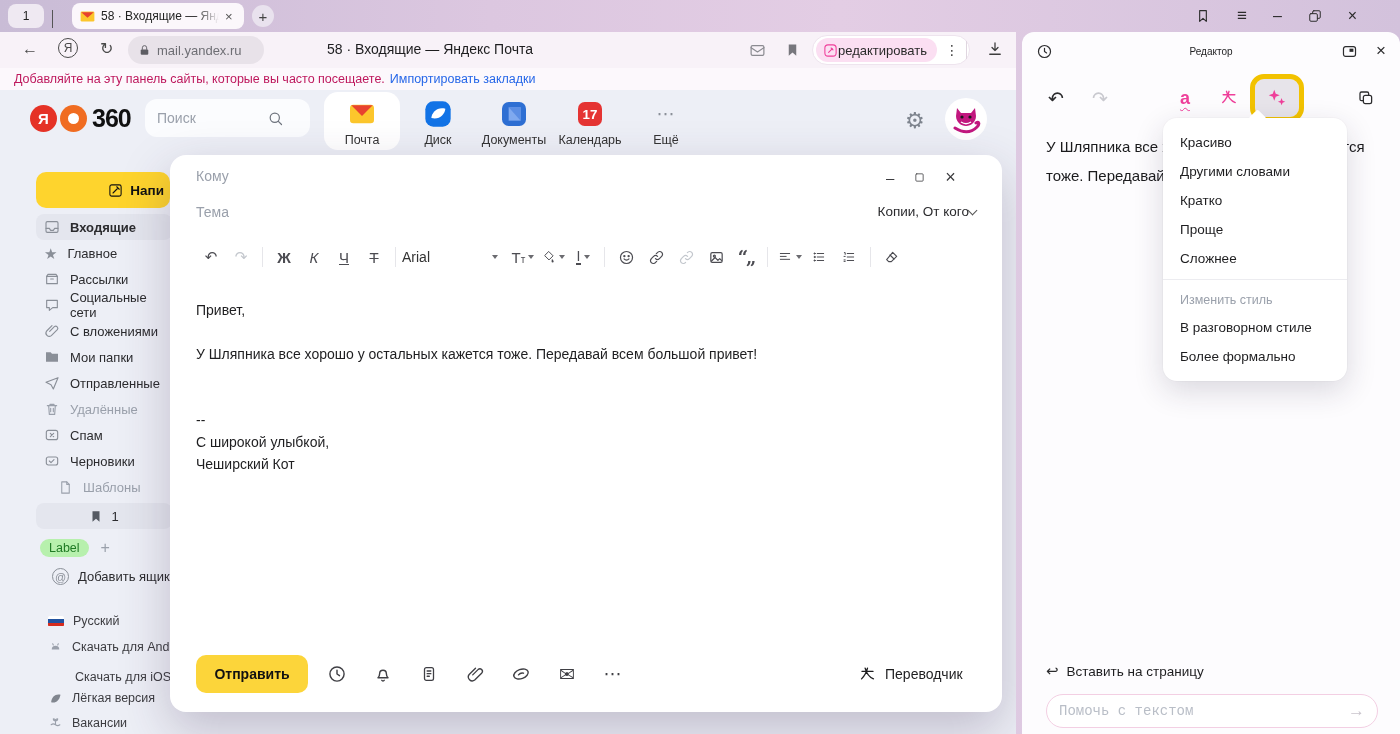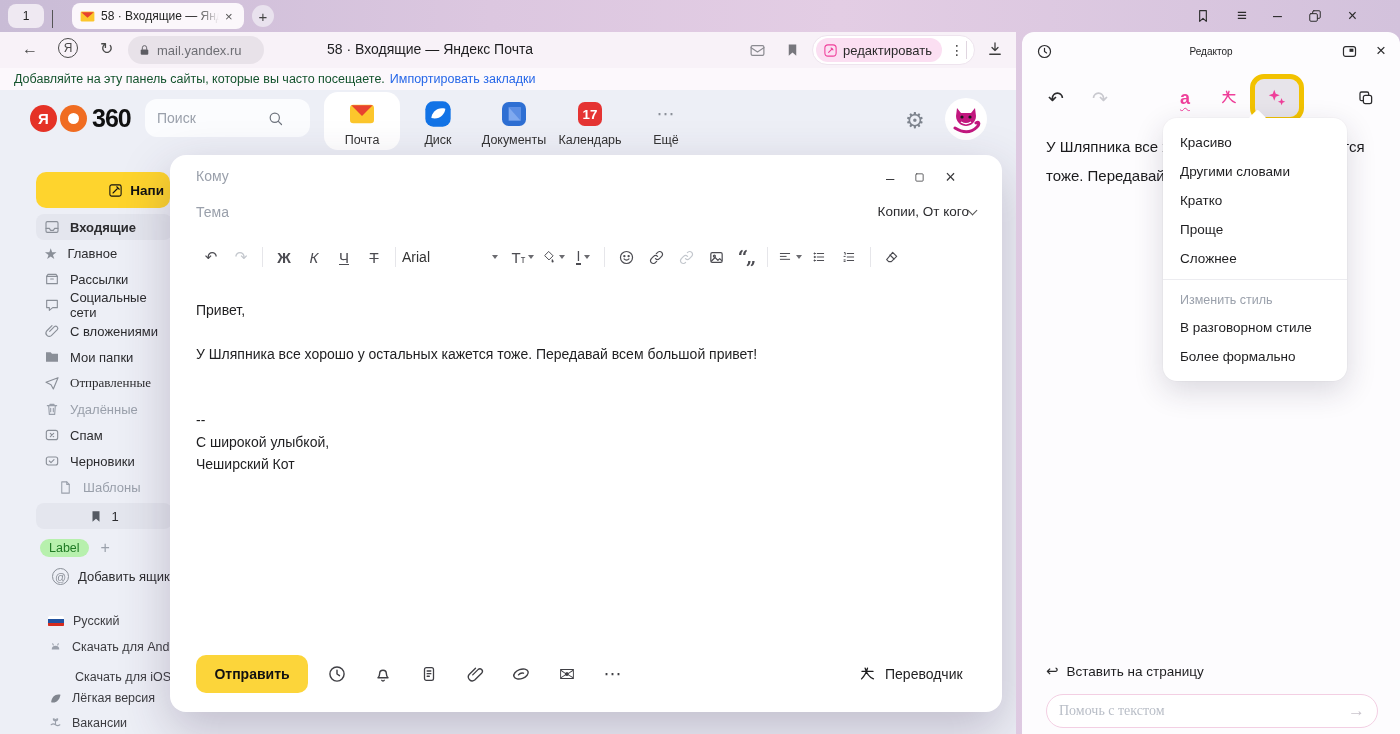--- a/index.html
+++ b/index.html
@@ -27,29 +27,29 @@
 
   
   .addrbar { left:0; top:32px; width:1016px; height:36px; background:#f8f2f8; }
   .nav-ic { color:#4a4a4a; }
   .addr-pill { left:128px; top:4px; height:28px; width:136px; background:#e8e2e9; border-radius:14px;
     display:flex; align-items:center; gap:6px; padding:0 10px; }
   .addr-url { font-size:13px; color:#6e6e74; }
   .page-title { left:280px; top:9px; width:300px; text-align:center; font-size:14px; color:#1d1d1f; }
   .edit-wrap { left:812px; top:3px; height:30px; background:#ffffff; border:1px solid #eee4ee; border-radius:15px;
     display:flex; align-items:center; padding:0 4px 0 3px; gap:2px; }
-  .edit-pill { height:24px; background:#fbdff2; border-radius:12px; display:flex; align-items:center; gap:5px; padding:0 10px 0 7px; }
+  .edit-pill { height:24px; background:#fbdff2; border-radius:12px; display:flex; align-items:center; padding:0 10px 0 7px; }
   .edit-pill .lbl { font-size:13px; color:#2a2a2a; }
   .kebab { color:#444; font-size:14px; letter-spacing:0; padding:0 6px; }
   .dl-ic { left:986px; top:8px; color:#3d3d3d; }
   .vsep { width:1px; height:18px; background:#e0d6e0; }
 
   
   .bookmarks { left:0; top:68px; width:1016px; height:22px; background:#fcf8fc; display:flex; align-items:center; padding-left:14px; gap:5px; }
-  .bookmarks .hint { font-size:12.5px; color:#14532d; }
+  .bookmarks .hint { font-size:12.5px; color:#be185d; }
   .bookmarks .lnk { font-size:12.5px; color:#2667e8; }
 
   
   .page { left:0; top:90px; width:1016px; height:644px; background:#edeff6; overflow:hidden; }
   .logo { left:30px; top:14px; display:flex; align-items:center; gap:3px; }
   .logo .c1 { width:27px; height:27px; border-radius:50%; background:#e53226; color:#fff; font-weight:bold;
     font-size:15px; display:flex; align-items:center; justify-content:center; }
   .logo .c2 { width:27px; height:27px; border-radius:50%; background:#f06c21; display:flex; align-items:center; justify-content:center; }
   .logo .c2 i { width:11px; height:11px; border-radius:50%; background:#fff; display:block; }
   .logo .t { font-size:25px; font-weight:bold; color:#111; letter-spacing:-1px; margin-left:2px; }
@@ -129,21 +129,21 @@
   .menu { left:141px; top:86px; width:184px; background:#fff; border-radius:14px;
     box-shadow:0 10px 30px rgba(40,30,60,.16), 0 0 0 1px rgba(0,0,0,.02); padding:10px 0; z-index:5; }
   .menu .notch { position:absolute; left:88px; top:-6px; width:13px; height:13px; background:#fff; transform:rotate(45deg); border-radius:2px; }
   .mi { height:29px; display:flex; align-items:center; padding:0 17px; font-size:13.5px; color:#1e1e20; }
   .msep { height:1px; background:#ececf0; margin:6px 0 7px; }
   .mhead { height:26px; display:flex; align-items:center; padding:0 17px; font-size:12.5px; color:#9aa0ab; }
   .p-insert { left:24px; top:630px; display:flex; align-items:center; gap:8px; font-size:13.5px; color:#1e1e20; }
   .p-insert .ret { font-size:15px; color:#2c2c2e; }
   .prompt { left:24px; top:662px; width:332px; height:34px; border:1px solid #f3cfe3; border-radius:17px;
     display:flex; align-items:center; padding:0 12px; background:#fff; }
-  .prompt input { border:none; outline:none; flex:1; font-size:14px; color:#333; font-family:Liberation Serif, serif; background:transparent; }
+  .prompt input { border:none; outline:none; flex:1; font-size:14px; color:#333; font-family:Liberation Mono, monospace; background:transparent; }
   .prompt input::placeholder { color:#b9bec7; }
   .prompt .go { color:#c9c4cc; font-size:17px; }
 </style>
 </head>
 <body>
 
 <div class="abs tabstrip">
   <div class="abs tab-counter">1</div>
   <div class="abs tab-chevron"><span class="chev"></span></div>
   <div class="abs active-tab">
@@ -310,21 +310,21 @@
         <path d="M8.5 12.5l7-7a3.2 3.2 0 014.5 4.5L11 19a5 5 0 01-7-7l8-8"></path>
       </svg>
     <span>С вложениями</span>
   </div>
   <div class="abs srow" style="top:254px;">
     <svg class="ic fic" width="16" height="16" viewBox="0 0 24 24" style="stroke:none">
         <path d="M3 5h7l2 2h9v12H3z" fill="#8a8f98"></path>
       </svg>
     <span>Мои папки</span>
   </div>
-  <div class="abs srow" style="top:280px;font-family:Liberation Serif, serif;">
+  <div class="abs srow" style="top:280px;">
     <svg class="ic fic" width="16" height="16" viewBox="0 0 24 24">
         <path d="M3 11l18-7-7 17-3.5-6.5z"></path>
       </svg>
     <span>Отправленные</span>
   </div>
   <div class="abs srow muted" style="top:306px;">
     <svg class="ic fic" width="16" height="16" viewBox="0 0 24 24">
         <path d="M5 7h14M9 7V5h6v2M7 7l1 13h8l1-13M10 11v5M14 11v5"></path>
       </svg>
     <span>Удалённые</span>

